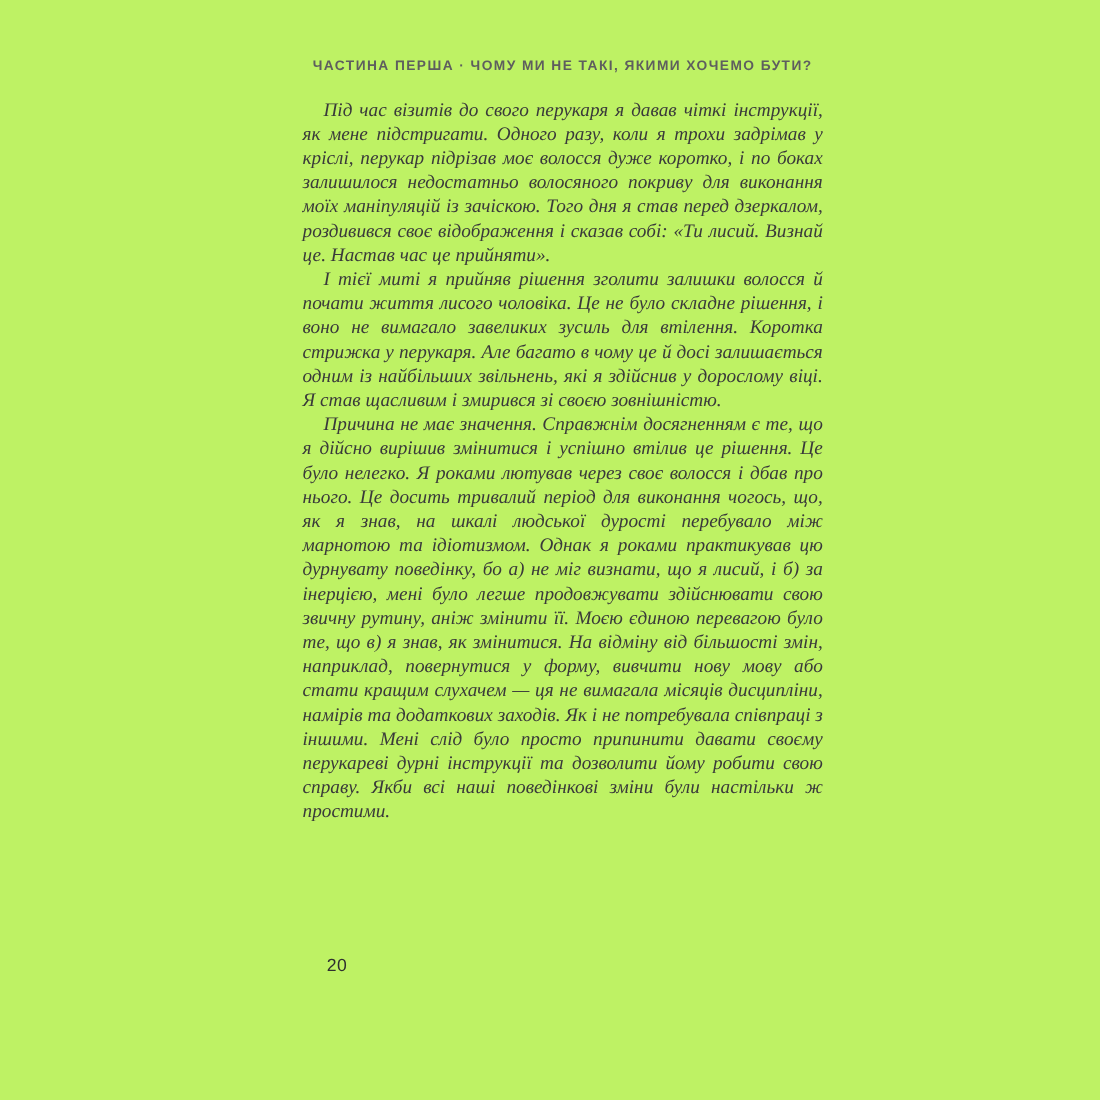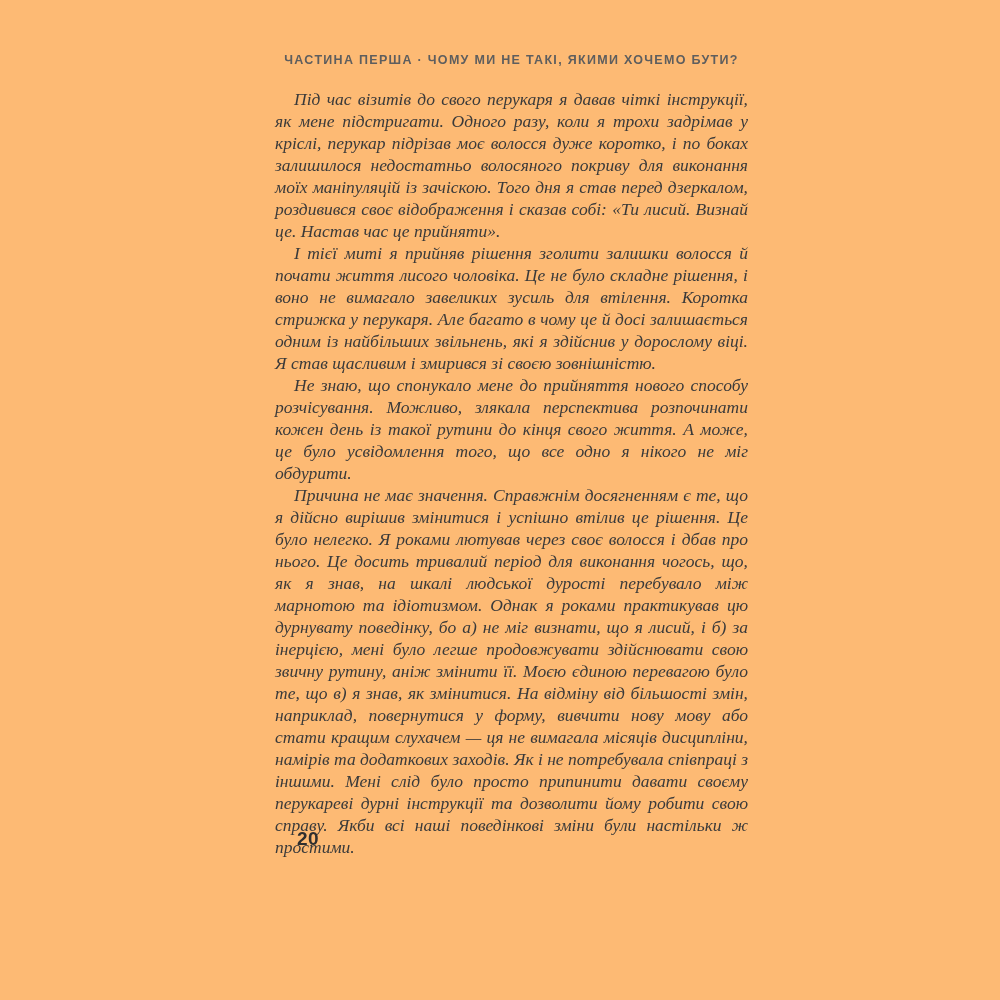--- a/index.html
+++ b/index.html
@@ -4,21 +4,21 @@
 <style>
   html, body {
     margin: 0;
     padding: 0;
     background: #ffffff;
   }
   .page {
     position: relative;
     width: 1000px;
     height: 1000px;
-    background: #fdba74;
+    background: #bef264;
     overflow: hidden;
     font-family: "Liberation Serif", serif;
   }
   .running-head {
     position: absolute;
     left: 275px;
     top: 53px;
     width: 473px;
     text-align: center;
     font-family: "Liberation Sans", sans-serif;
@@ -42,37 +42,36 @@
   }
   .body-text p {
     margin: 0;
     padding: 0;
     text-indent: 19px;
     font-style: italic;
   }
   .page-number {
     position: absolute;
     left: 297px;
-    top: 828px;
+    top: 870px;
     font-family: "Liberation Sans", sans-serif;
-    font-size: 19px;
-    font-weight: 700;
+    font-size: 16px;
+    font-weight: 400;
     letter-spacing: 0.5px;
     color: #2f2f2f;
   }
 </style>
 </head>
 <body>
 
 <div class="page">
 
   <div class="running-head">Частина перша · Чому ми не такі, якими хочемо бути?</div>
 
   <div class="body-text">
     <p>Під час візитів до свого перукаря я давав чіткі інструкції, як мене підстригати. Одного разу, коли я трохи задрімав у кріслі, перукар підрізав моє волосся дуже коротко, і по боках залишилося недостатньо волосяного покриву для виконання моїх маніпуляцій із зачіскою. Того дня я став перед дзеркалом, роздивився своє відображення і сказав собі: «Ти лисий. Визнай це. Настав час це прийняти».</p>
     <p>І тієї миті я прийняв рішення зголити залишки волосся й почати життя лисого чоловіка. Це не було складне рішення, і воно не вимагало завеликих зусиль для втілення. Коротка стрижка у перукаря. Але багато в чому це й досі залишається одним із найбільших звільнень, які я здійснив у дорослому віці. Я став щасливим і змирився зі своєю зовнішністю.</p>
-    <p>Не знаю, що спонукало мене до прийняття нового способу розчісування. Можливо, злякала перспектива розпочинати кожен день із такої рутини до кінця свого життя. А може, це було усвідомлення того, що все одно я нікого не міг обдурити.</p>
     <p>Причина не має значення. Справжнім досягненням є те, що я дійсно вирішив змінитися і успішно втілив це рішення. Це було нелегко. Я роками лютував через своє волосся і дбав про нього. Це досить тривалий період для виконання чогось, що, як я знав, на шкалі людської дурості перебувало між марнотою та ідіотизмом. Однак я роками практикував цю дурнувату поведінку, бо а) не міг визнати, що я лисий, і б) за інерцією, мені було легше продовжувати здійснювати свою звичну рутину, аніж змінити її. Моєю єдиною перевагою було те, що в) я знав, як змінитися. На відміну від більшості змін, наприклад, повернутися у форму, вивчити нову мову або стати кращим слухачем — ця не вимагала місяців дисципліни, намірів та додаткових заходів. Як і не потребувала співпраці з іншими. Мені слід було просто припинити давати своєму перукареві дурні інструкції та дозволити йому робити свою справу. Якби всі наші поведінкові зміни були настільки ж простими.</p>
   </div>
 
   <div class="page-number">20</div>
 
 </div>
 
 </body></html>

